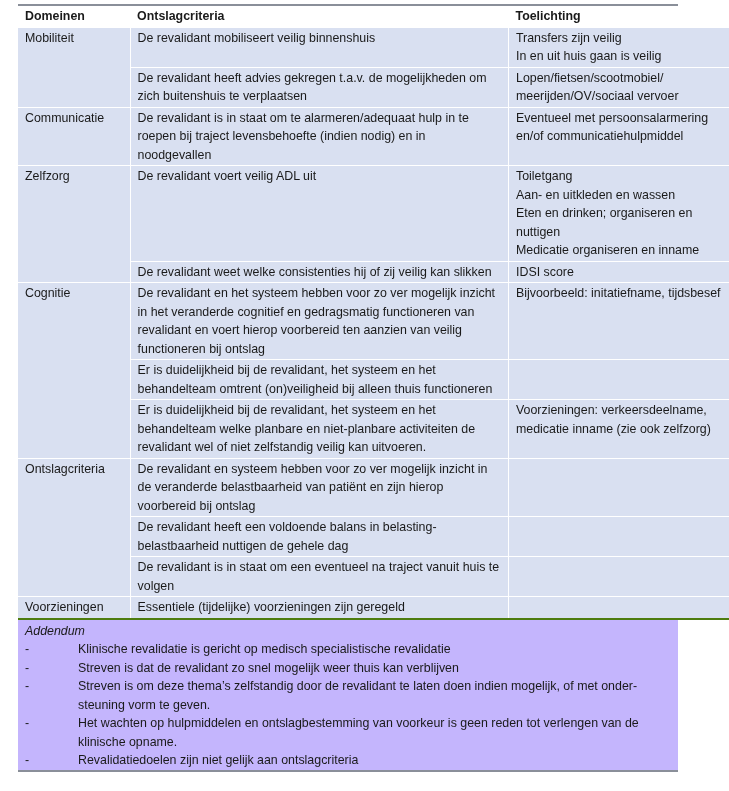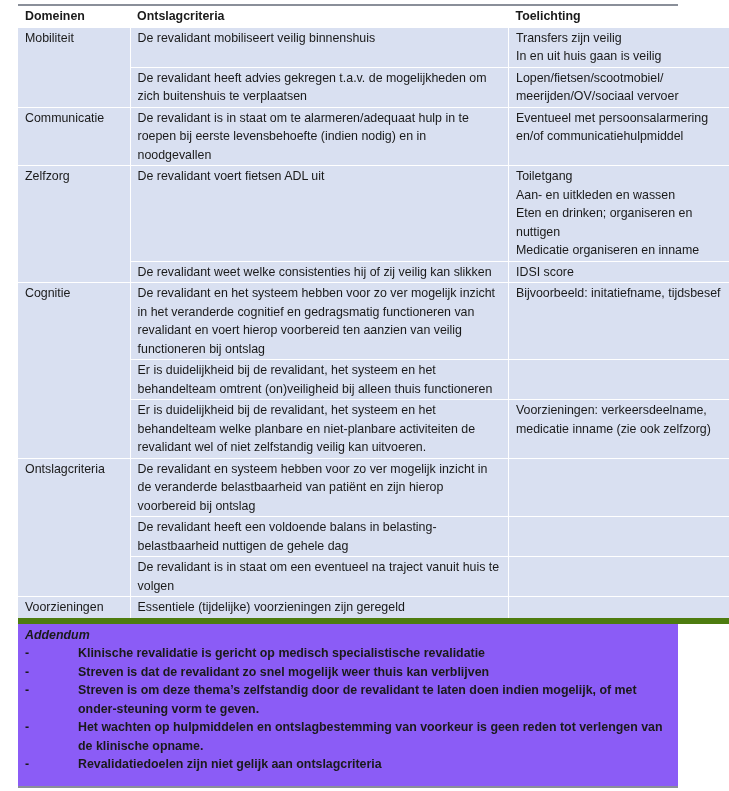--- a/index.html
+++ b/index.html
@@ -9,22 +9,22 @@
   .topline { height: 2px; background: #8a8f99; }
   table { border-collapse: collapse; width: 722px; table-layout: fixed; }
   td, th { vertical-align: top; text-align: left; padding: 1px 7px 1px 7px; line-height: 18.5px; }
   th { font-weight: bold; background: #ffffff; height: 18px; }
   tbody td { background: #d9e0f1; border: 1.5px solid #ffffff; }
   tbody tr td:first-child { border-left: none; }
   tbody tr td:last-child { border-right: none; }
   .col1 { width: 106px; }
   .col2 { width: 358px; }
   .col3 { width: 219px; }
-  .lastrow td { border-bottom: 6px solid #4d7c0f; }
-  .addendum { background: #8b5cf6; padding: 2px 7px 12px 7px; line-height: 18.5px; border-bottom: 2px solid #8a8f99; font-weight: bold; }
+  .lastrow td { border-bottom: 2px solid #4d7c0f; }
+  .addendum { background: #c4b5fd; padding: 2px 7px 0 7px; line-height: 18.5px; border-bottom: 2px solid #8a8f99; }
   .addendum .title { font-style: italic; }
   .bullet { display: flex; }
   .dash { width: 53px; flex: none; }
   .btext { flex: 1; }
   .line { display: block; }
 </style>
 </head>
 <body>
 
 <div class="wrap">
@@ -52,27 +52,27 @@
           <span class="line">In en uit huis gaan is veilig</span>
         </td>
       </tr>
       <tr>
         <td>De revalidant heeft advies gekregen t.a.v. de mogelijkheden om zich buitenshuis te verplaatsen</td>
         <td>Lopen/fietsen/scootmobiel/ meerijden/OV/sociaal vervoer</td>
       </tr>
 
       <tr>
         <td>Communicatie</td>
-        <td>De revalidant is in staat om te alarmeren/adequaat hulp in te roepen bij eerste levensbehoefte (indien nodig) en in noodgevallen</td>
+        <td>De revalidant is in staat om te alarmeren/adequaat hulp in te roepen bij traject levensbehoefte (indien nodig) en in noodgevallen</td>
         <td>Eventueel met persoonsalarmering en/of communicatiehulpmiddel</td>
       </tr>
 
       <tr>
         <td rowspan="2">Zelfzorg</td>
-        <td>De revalidant voert fietsen ADL uit</td>
+        <td>De revalidant voert veilig ADL uit</td>
         <td>
           <span class="line">Toiletgang</span>
           <span class="line">Aan- en uitkleden en wassen</span>
           <span class="line">Eten en drinken; organiseren en nuttigen</span>
           <span class="line">Medicatie organiseren en inname</span>
         </td>
       </tr>
       <tr>
         <td>De revalidant weet welke consistenties hij of zij veilig kan slikken</td>
         <td>IDSI score</td>

